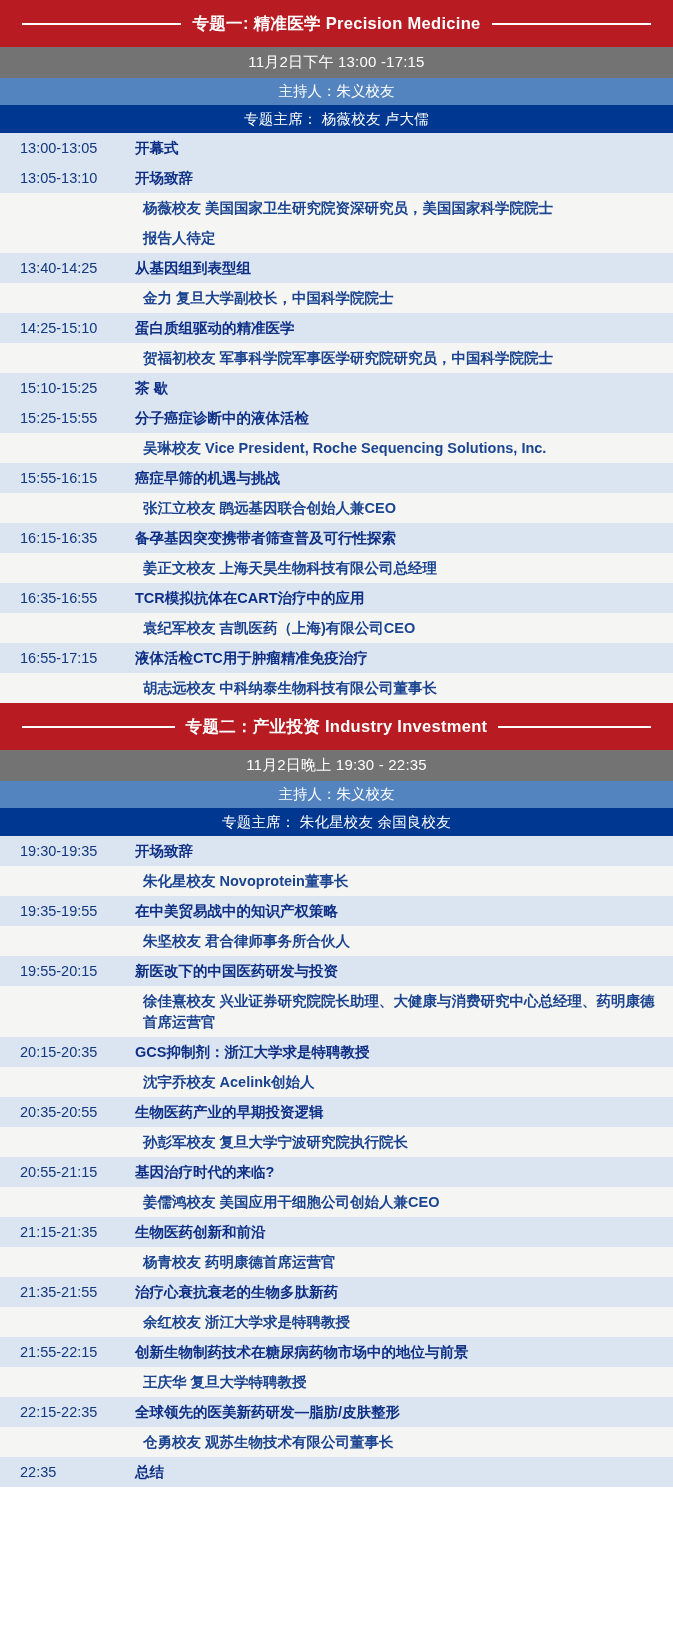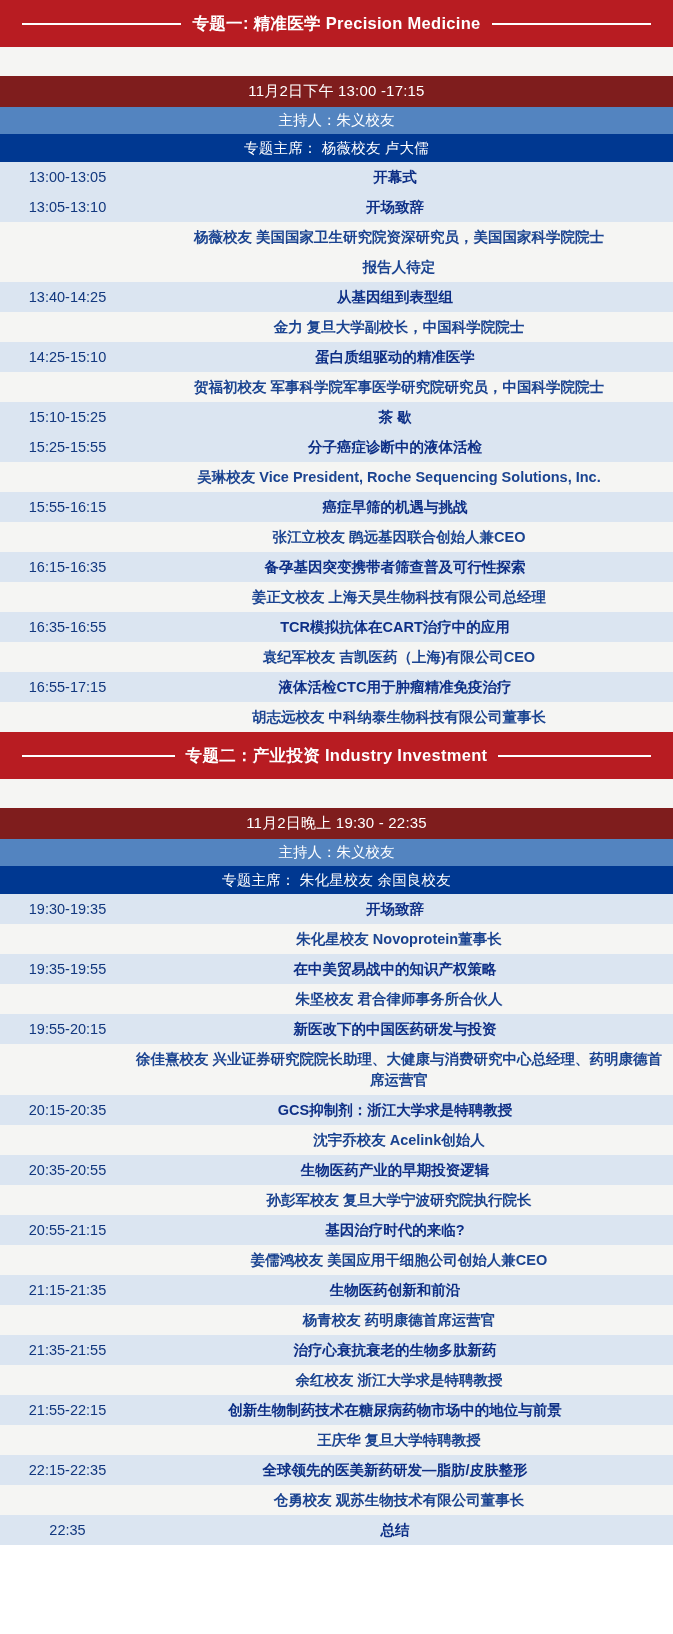--- a/index.html
+++ b/index.html
@@ -9,21 +9,20 @@
   }
   body {
     width: 673px;
     font-family: "Liberation Sans", "DejaVu Sans", sans-serif;
     -webkit-font-smoothing: antialiased;
   }
   .agenda {
     width: 673px;
     background: #f5f5f3;
     overflow: hidden;
-    text-align: center;
   }
 
   
   .section-banner {
     background: #b81c22;
     color: #ffffff;
     height: 47px;
     display: flex;
     align-items: center;
     justify-content: center;
@@ -40,29 +39,28 @@
   .banner-title {
     flex: 0 0 auto;
     font-size: 16.5px;
     font-weight: bold;
     letter-spacing: 0.3px;
     white-space: nowrap;
   }
 
   
   .date-band {
-    background: #7f1d1d;
+    background: #737373;
     color: #ffffff;
     height: 31px;
     display: flex;
     align-items: center;
     justify-content: center;
     font-size: 15px;
     letter-spacing: 0.2px;
-    margin-top: 29px;
   }
 
   
   .host-band {
     background: #5384c0;
     color: #ffffff;
     height: 27px;
     display: flex;
     align-items: center;
     justify-content: center;
@@ -81,21 +79,21 @@
     font-weight: normal;
     letter-spacing: 0.2px;
   }
 
   
   .row {
     display: flex;
     align-items: flex-start;
     box-sizing: border-box;
     min-height: 30px;
-    padding: 5px 8px 4px 10px;
+    padding: 5px 8px 4px 20px;
   }
   .row.title-row {
     background: #dbe5f1;
   }
   .row.speaker-row {
     background: #f5f5f3;
   }
   .row-time {
     flex: 0 0 115px;
     font-size: 14.5px;

